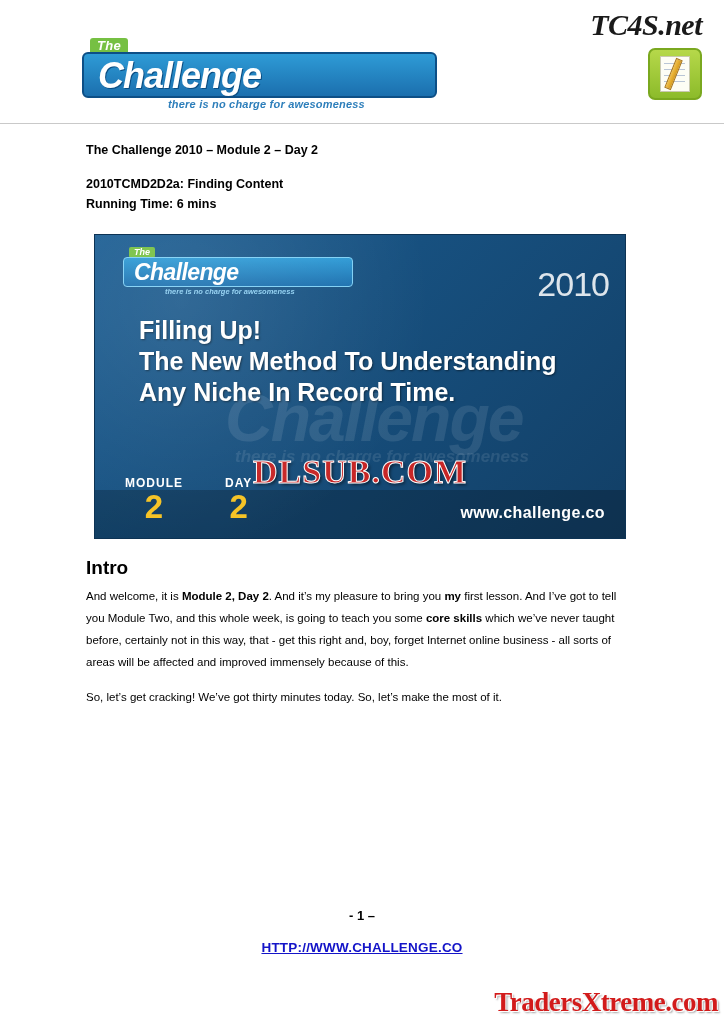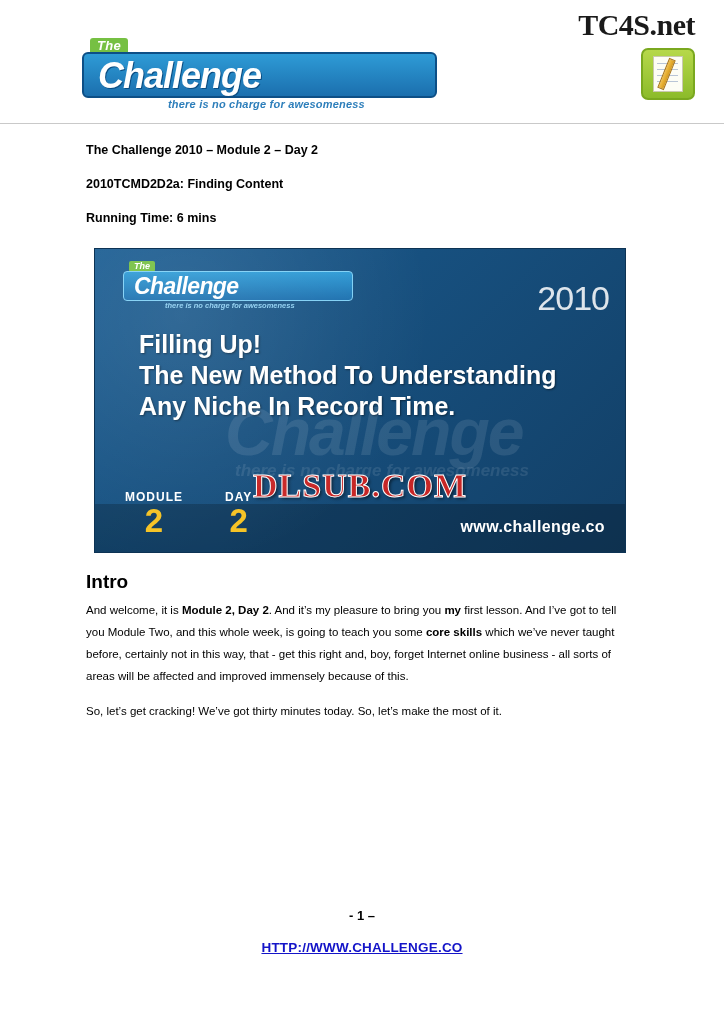--- a/index.html
+++ b/index.html
@@ -79,23 +79,24 @@
     top: 60px;
     font-size: 11px;
     font-weight: bold;
     font-style: italic;
     color: #2e7fbb;
     letter-spacing: 0.2px;
   }
 
   .tc4s {
     position: absolute;
-    right: 29px;
+    right: 22px;
     top: 8px;
     text-align: center;
+    font-style: italic;
   }
   .tc4s-text {
     font-family: "Liberation Serif", serif;
     font-size: 30px;
     font-weight: bold;
     color: #1a1a1a;
     letter-spacing: -0.5px;
   }
   .tc4s-icon {
     margin-top: 6px;
@@ -152,21 +153,21 @@
     top: 142px;
     width: 552px;
   }
 
   .doc-head {
     font-size: 12.5px;
     font-weight: bold;
     margin: 0 0 18px 0;
     line-height: 16px;
   }
-  .doc-head.second { margin-bottom: 18px; }
+  .doc-head.second { margin-bottom: 4px; }
   .doc-head.third { margin-bottom: 22px; }
 
   
   .video {
     position: relative;
     width: 532px;
     height: 305px;
     margin-left: 8px;
     background: linear-gradient(135deg, #1d5f94 0%, #17507f 40%, #123f66 100%);
     border: 1px solid #0d3354;
@@ -481,15 +482,16 @@
     <h2 class="section-title">Intro</h2>
 
     <p class="body"><span>And welcome, it is </span><b>Module 2, Day 2</b><span>. And it’s my pleasure to bring you </span><b>my</b><span> first lesson. And I’ve got to tell you Module Two, and this whole week, is going to teach you some </span><b>core skills</b><span> which we’ve never taught before, certainly not in this way, that - get this right and, boy, forget Internet online business - all sorts of areas will be affected and improved immensely because of this.</span></p>
 
     <p class="body">So, let’s get cracking! We’ve got thirty minutes today. So, let’s make the most of it.</p>
   </div>
 
   <div class="footer">
     <div class="page-num">- 1 –</div>
     <div class="footer-link">HTTP://WWW.CHALLENGE.CO</div>
+    <div class="tx-mark">TradersXtreme.com</div>
   </div>
 
 </div>
 
 </body></html>

